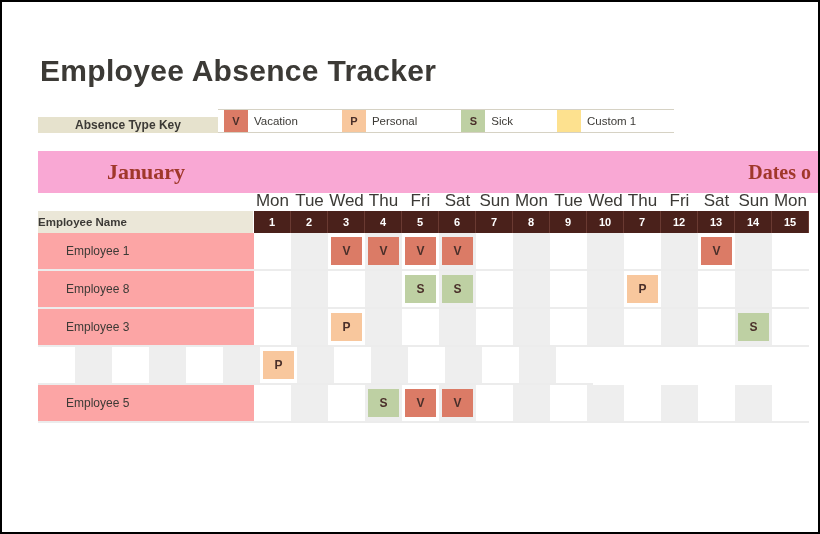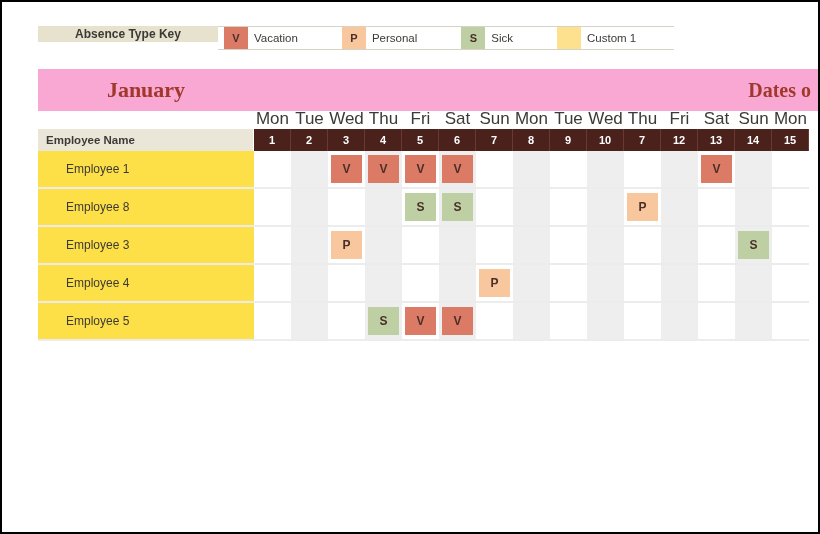--- a/index.html
+++ b/index.html
@@ -22,21 +22,21 @@
   .title {
     font-size: 30px;
     font-weight: 700;
     color: #3c3a36;
     margin: 28px 0 20px 2px;
     letter-spacing: 0.3px;
   }
   
   .legend-row {
     display: flex;
-    align-items: flex-start;
+    align-items: flex-end;
     height: 25px;
     font-size: 11.5px;
     color: #3c3a36;
   }
   .legend-label {
     width: 180px;
     background: #e6e2cd;
     display: flex;
     align-items: center;
     justify-content: center;
@@ -127,21 +127,20 @@
     align-items: flex-end;
     justify-content: center;
   }
   .dow-name { background:#fff; }
   
   .dnum-row { }
   .dnum-name {
     background: #ebe7d8;
     display: flex;
     align-items: center;
-    padding-left: 8px;
     font-size: 11.5px;
     font-weight: 600;
     color: #3c3a36;
     height: 22px;
     border-right: 1px solid #fff;
   }
   .dnum {
     height: 22px;
     background: #4a211b;
     color: #fff;
@@ -154,21 +153,21 @@
   }
   
   .erow { height: 38px; }
   .ename {
     display: flex;
     align-items: center;
     padding-left: 28px;
     font-size: 12px;
     color: #3c3a36;
     border-bottom: 2px solid #ececec;
-    background: #fde047;
+    background: #fca5a5;
   }
   .cell {
     border-bottom: 2px solid #ececec;
     display: flex;
     align-items: center;
     justify-content: center;
     position: relative;
   }
   .cell.alt { background: #eeeeee; }
   .badge {
@@ -183,20 +182,21 @@
   }
   .b-v { background: #db7b66; }
   .b-p { background: #f8c79d; }
   .b-s { background: #bed0a3; }
 </style>
 </head>
 <body>
 
 <div class="frame">
 
+  <div class="title">Employee Absence Tracker</div>
 
   <div class="legend-row">
     <div class="legend-label">Absence Type Key</div>
     <div class="legend-cell">
       <div class="swatch sw-v">V</div>
       <div class="legend-text">Vacation</div>
     </div>
     <div class="legend-cell">
       <div class="swatch sw-p">P</div>
       <div class="legend-text">Personal</div>
@@ -327,21 +327,20 @@
           <div class="day-col cell alt"></div>
           <div class="day-col cell"></div>
           <div class="day-col cell alt"></div>
           <div class="day-col cell"></div>
           <div class="day-col cell alt">
             <div class="badge b-s">S</div>
           </div>
           <div class="day-col cell"></div>
         </div>
         <div class="grow erow">
-          <div class="name-col ename">Employee 4</div>
           <div class="day-col cell"></div>
           <div class="day-col cell alt"></div>
           <div class="day-col cell"></div>
           <div class="day-col cell alt"></div>
           <div class="day-col cell"></div>
           <div class="day-col cell alt"></div>
           <div class="day-col cell">
             <div class="badge b-p">P</div>
           </div>
           <div class="day-col cell alt"></div>

